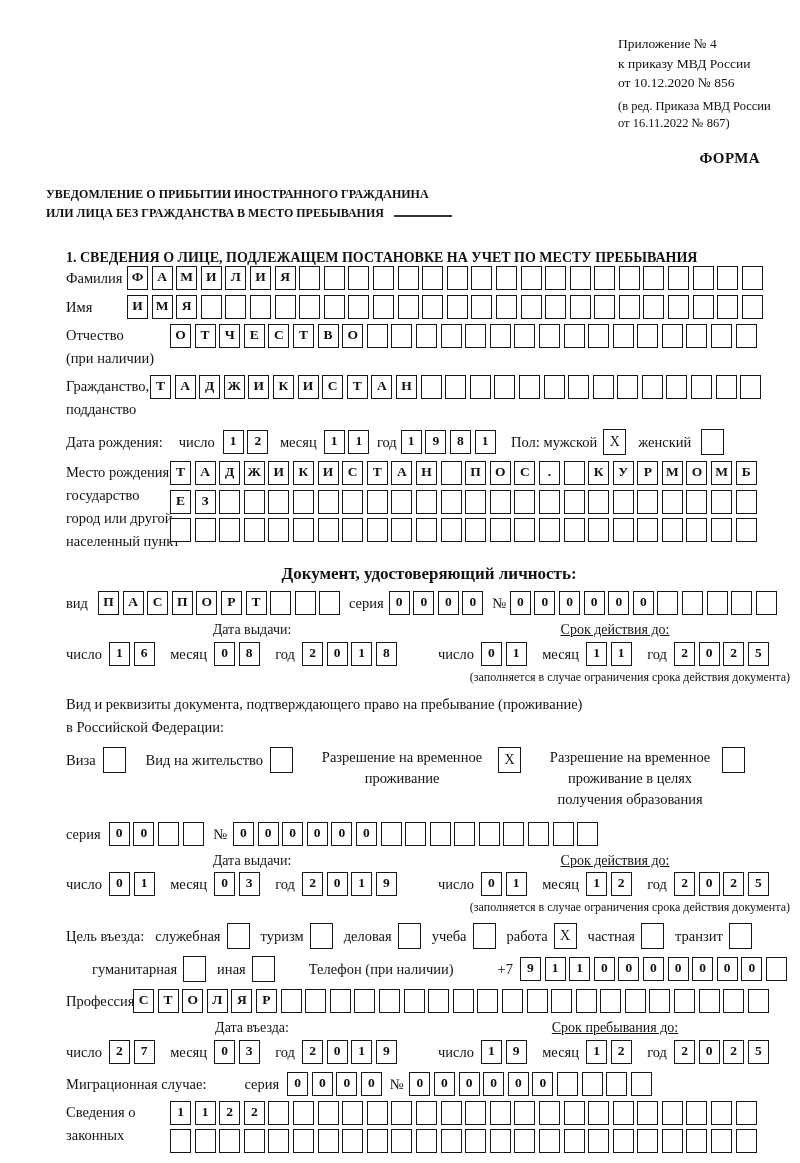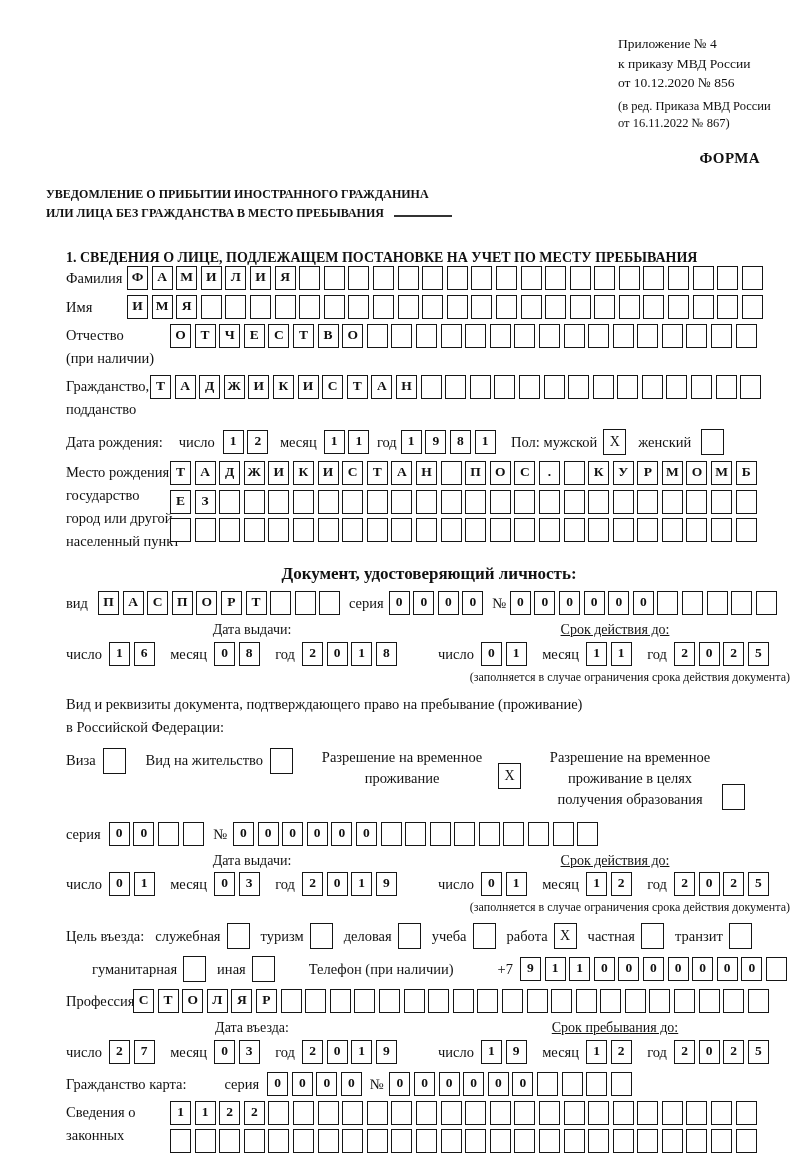--- a/index.html
+++ b/index.html
@@ -42,21 +42,21 @@
   .dhead .h2 { flex:1; text-align:center;text-decoration:underline; }
   .dline { display:flex; align-items:center; margin-top:3px; white-space:nowrap; }
   .dgroup { display:flex; align-items:center; }
   .dgroup.g1 { width:372px; }
   .dw { margin-right:7px; }
   .dcells { margin-right:12px; }
   .dnote { text-align:right; font-size:12px; margin:4px 2px 8px 0; }
 
   .twolines { line-height:23px; }
   .opts { display:flex; align-items:flex-start; margin:8px 0 12px; }
-  .opt { display:flex; align-items:flex-end; }
+  .opt { display:flex; align-items:flex-start; }
   .olbl { line-height:27px; margin-right:7px; }
   .olbl.multi { text-align:center; line-height:21px; margin-right:7px; }
   .w1 { width:178px; margin-left:20px; }
   .w2 { width:170px; margin-left:24px; }
   .ml20 { margin-left:20px; }
 
   .prow { display:flex; align-items:center; white-space:nowrap; margin-bottom:7px; }
   .pitem { display:flex; align-items:center; margin-left:11px; }
   .pitem .cb { margin-left:6px; }
   .phlbl { margin-left:34px; }
@@ -301,21 +301,21 @@
       <span class="dw">число</span>
       <span class="cells dcells"><span class="cell">1</span><span class="cell">9</span></span>
       <span class="dw">месяц</span>
       <span class="cells dcells"><span class="cell">1</span><span class="cell">2</span></span>
       <span class="dw">год</span>
       <span class="cells"><span class="cell">2</span><span class="cell">0</span><span class="cell">2</span><span class="cell">5</span></span>
     </span>
   </div>
 
   <div class="frow">
-    <span class="lbl">Гражданство карта:</span>
+    <span class="lbl">Миграционная случае:</span>
     <span class="lbl" style="margin-left:38px;margin-right:8px">серия</span>
     <span class="cells"><span class="cell">0</span><span class="cell">0</span><span class="cell">0</span><span class="cell">0</span></span>
     <span class="lbl" style="margin-left:4px;margin-right:6px">№</span>
     <span class="cells"><span class="cell">0</span><span class="cell">0</span><span class="cell">0</span><span class="cell">0</span><span class="cell">0</span><span class="cell">0</span><span class="cell"></span><span class="cell"></span><span class="cell"></span><span class="cell"></span></span>
   </div>
 
   <div class="reps">
     <span class="replbl">
       <span>Сведения о</span><br>
       <span>законных</span><br>

